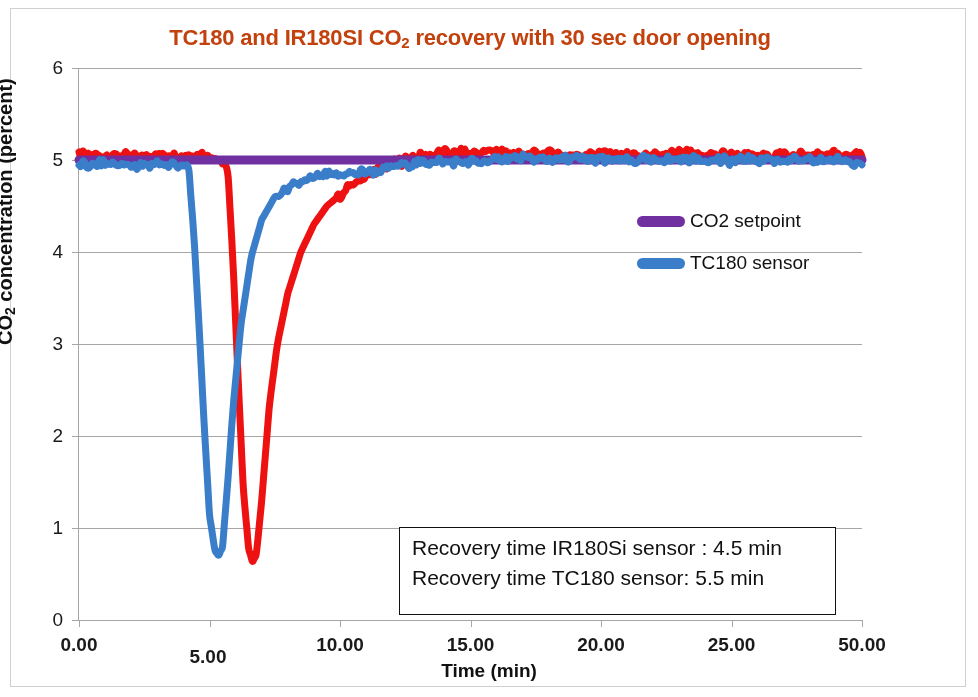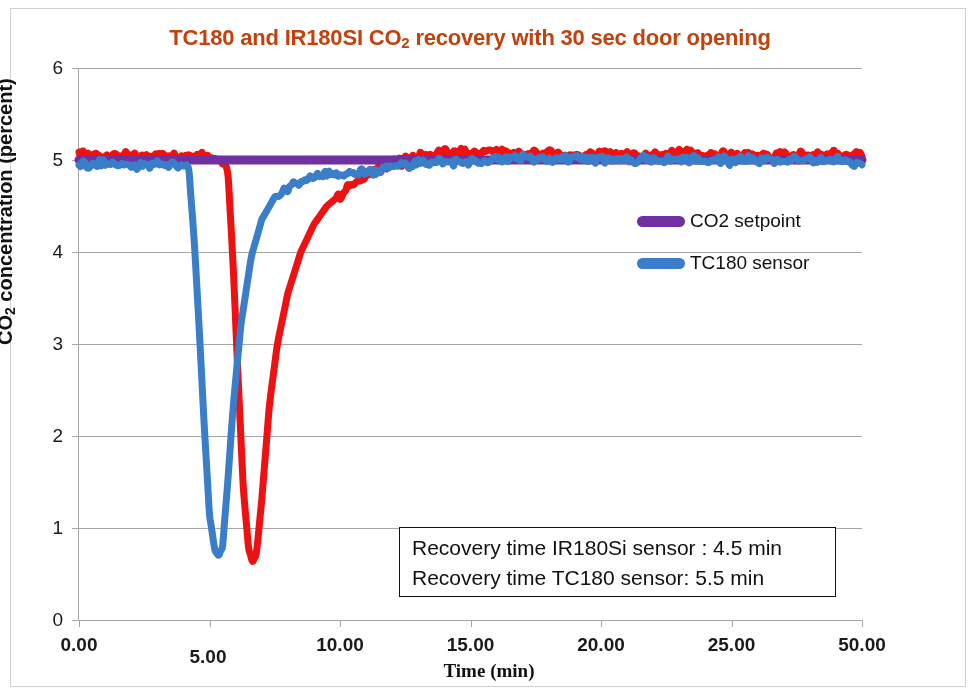--- a/index.html
+++ b/index.html
@@ -124,21 +124,20 @@
   }
   #x-axis-title {
     position: absolute;
     left: 0;
     top: 660px;
     width: 978px;
     text-align: center;
     font-size: 19px;
     font-weight: bold;
     color: #111111;
-    font-family: Liberation Serif, serif;
   }
   
   #legend {
     position: absolute;
     left: 637px;
     top: 200px;
     width: 210px;
   }
   .legend-row {
     display: flex;
@@ -156,21 +155,21 @@
     font-size: 19px;
     color: #111111;
     white-space: nowrap;
   }
   
   #annotation-box {
     position: absolute;
     left: 399px;
     top: 527px;
     width: 437px;
-    height: 70px;
+    height: 88px;
     border: 1px solid #111111;
     background: #ffffff;
     box-sizing: border-box;
     padding: 5px 0 8px 12px;
   }
   .annotation-line {
     font-size: 21px;
     color: #111111;
     line-height: 30px;
     white-space: nowrap;

